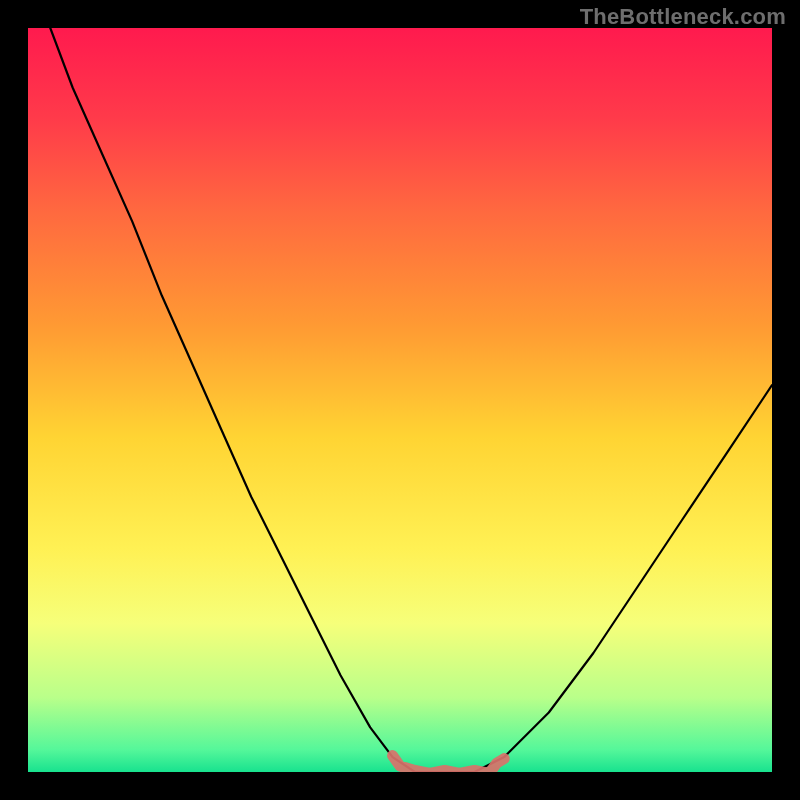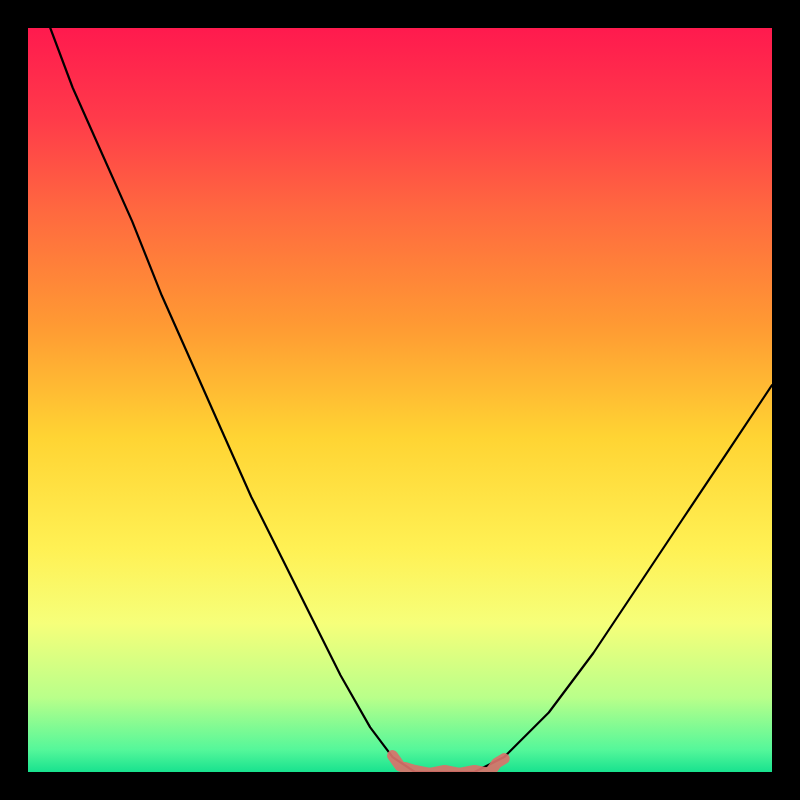--- a/index.html
+++ b/index.html
@@ -41,20 +41,21 @@
     top: 0;
     width: 744px;
     height: 744px;
     display: block;
   }
 </style>
 </head>
 <body>
 
 <div class="frame">
+  <div class="watermark">TheBottleneck.com</div>
 
   <div class="plot-wrap">
     <svg class="plot" viewBox="0 0 744 744" preserveAspectRatio="none">
       <defs>
         <linearGradient id="bg-grad" x1="0" y1="0" x2="0" y2="1">
             <stop offset="0.0%" stop-color="#ff1a4e"></stop>
             <stop offset="12.0%" stop-color="#ff3a4a"></stop>
             <stop offset="25.0%" stop-color="#ff6a3f"></stop>
             <stop offset="40.0%" stop-color="#ff9a33"></stop>
             <stop offset="55.0%" stop-color="#ffd433"></stop>

